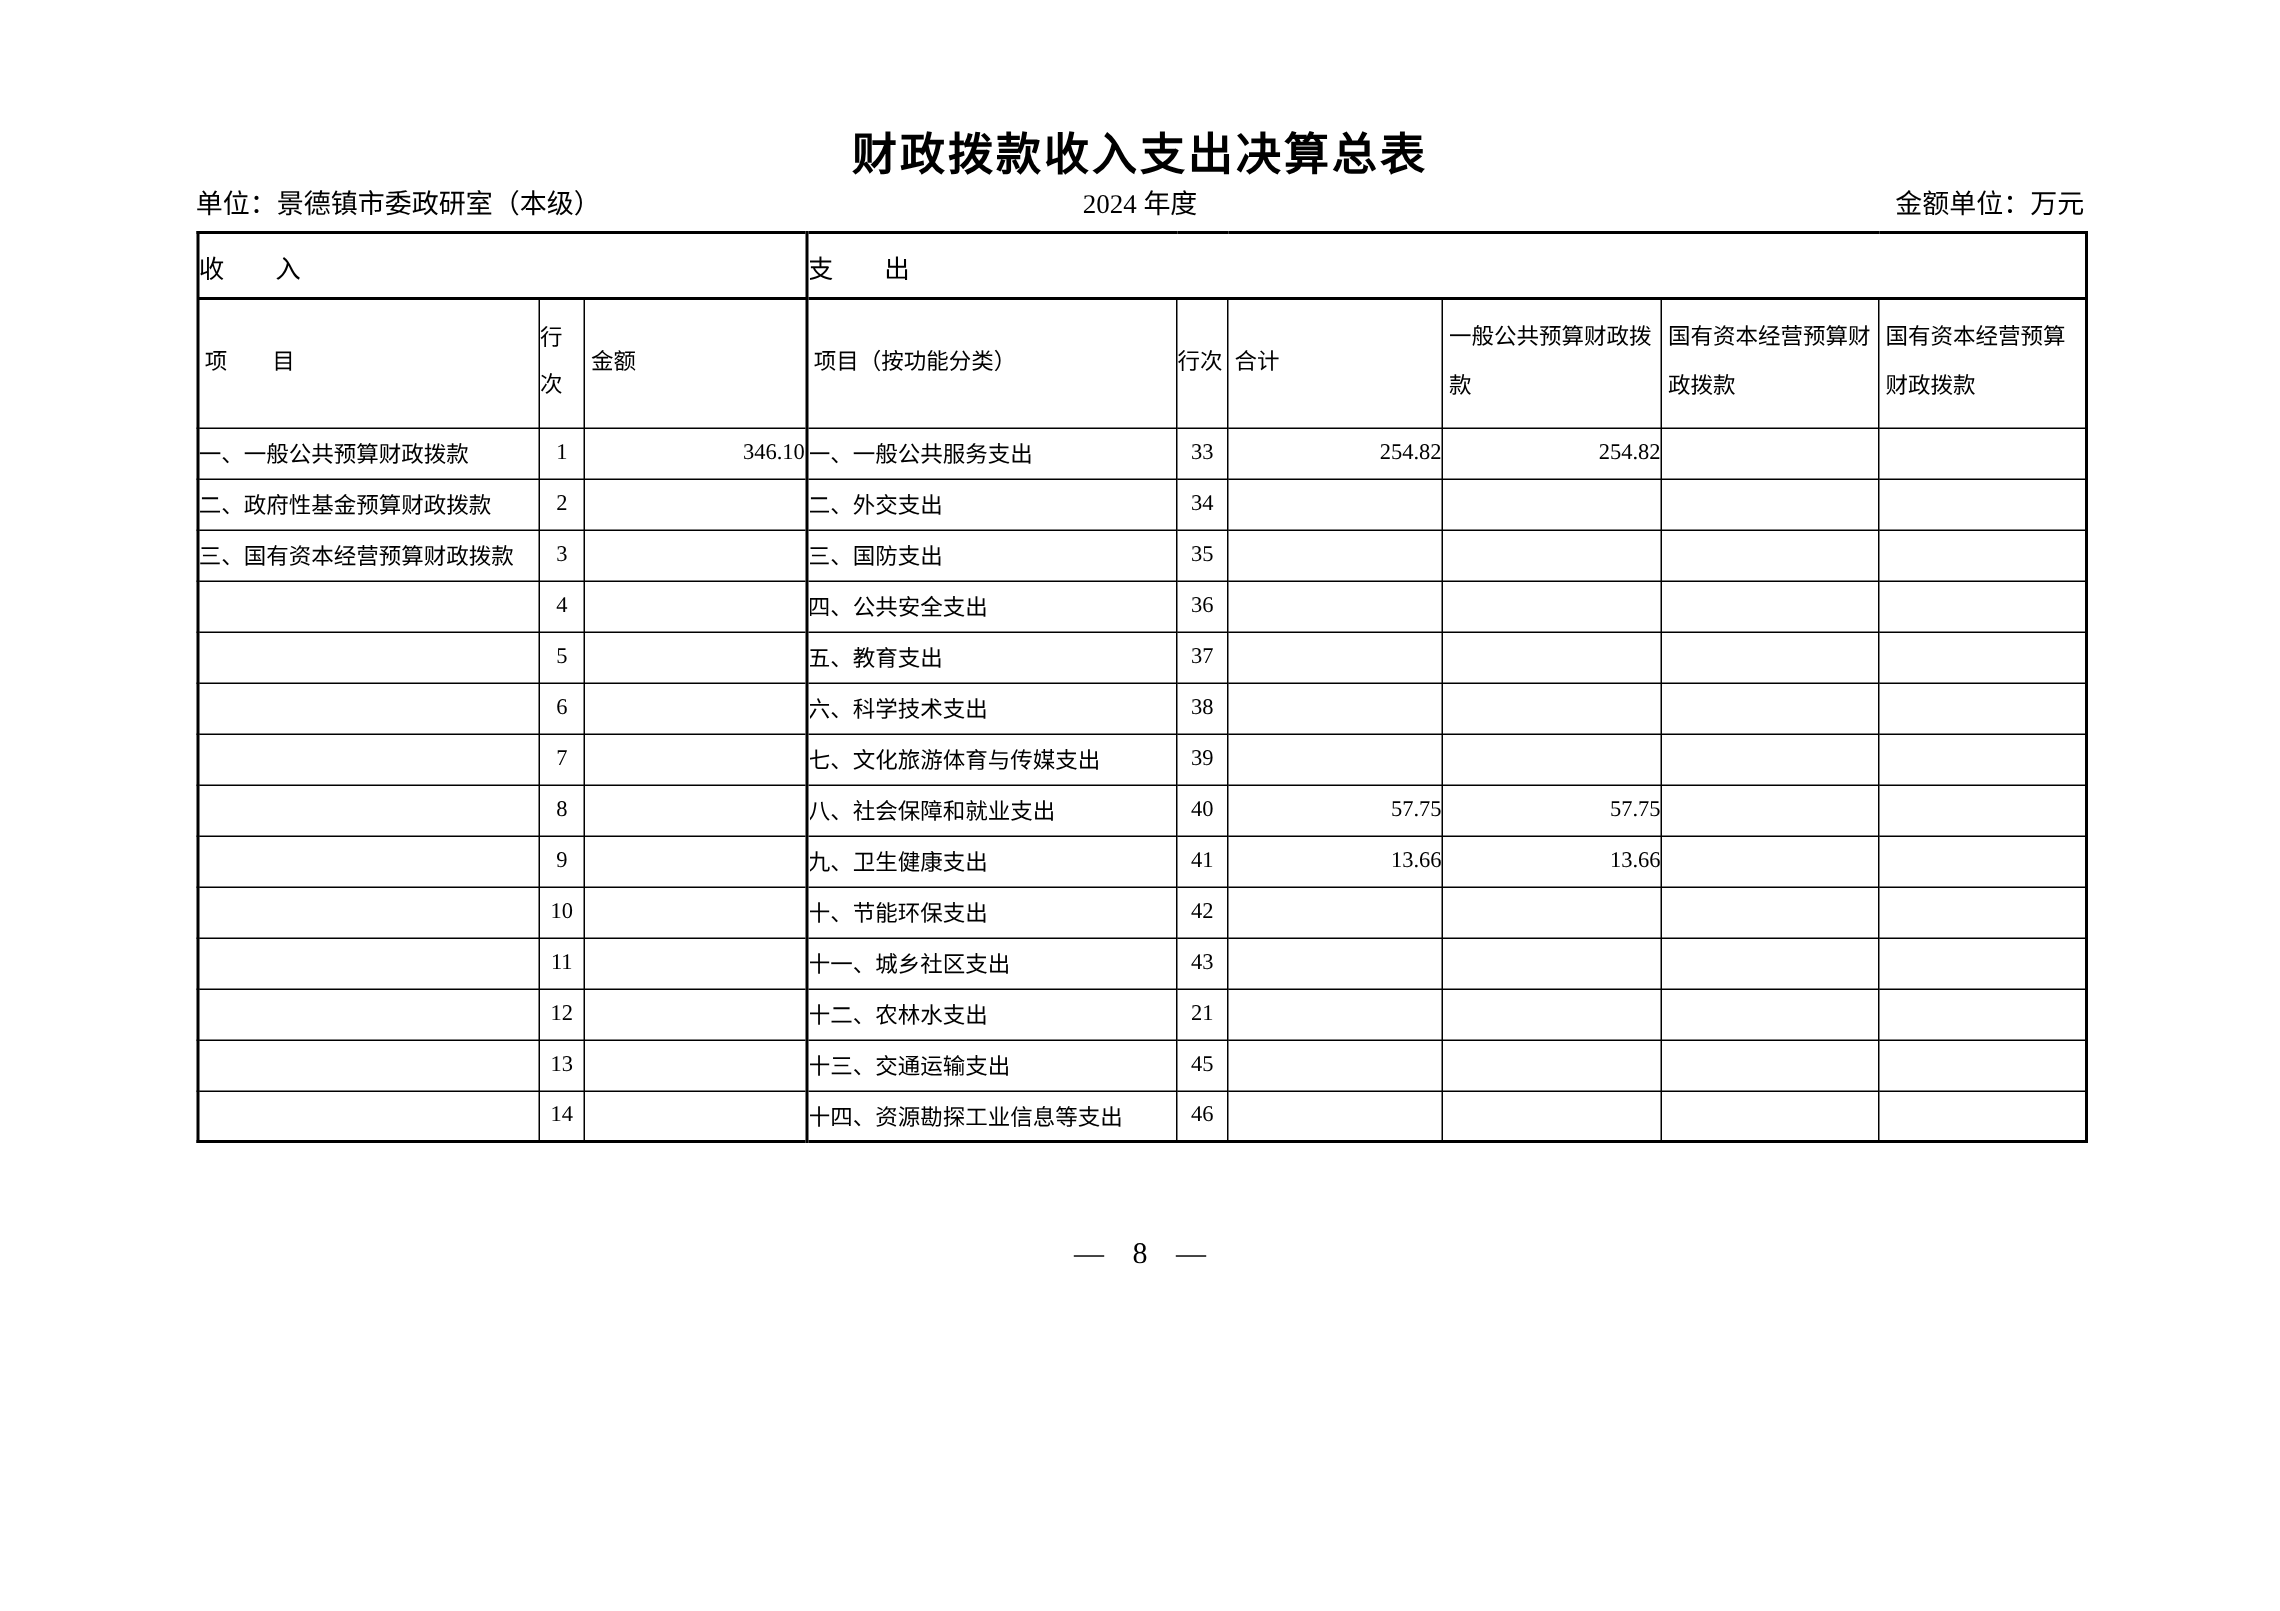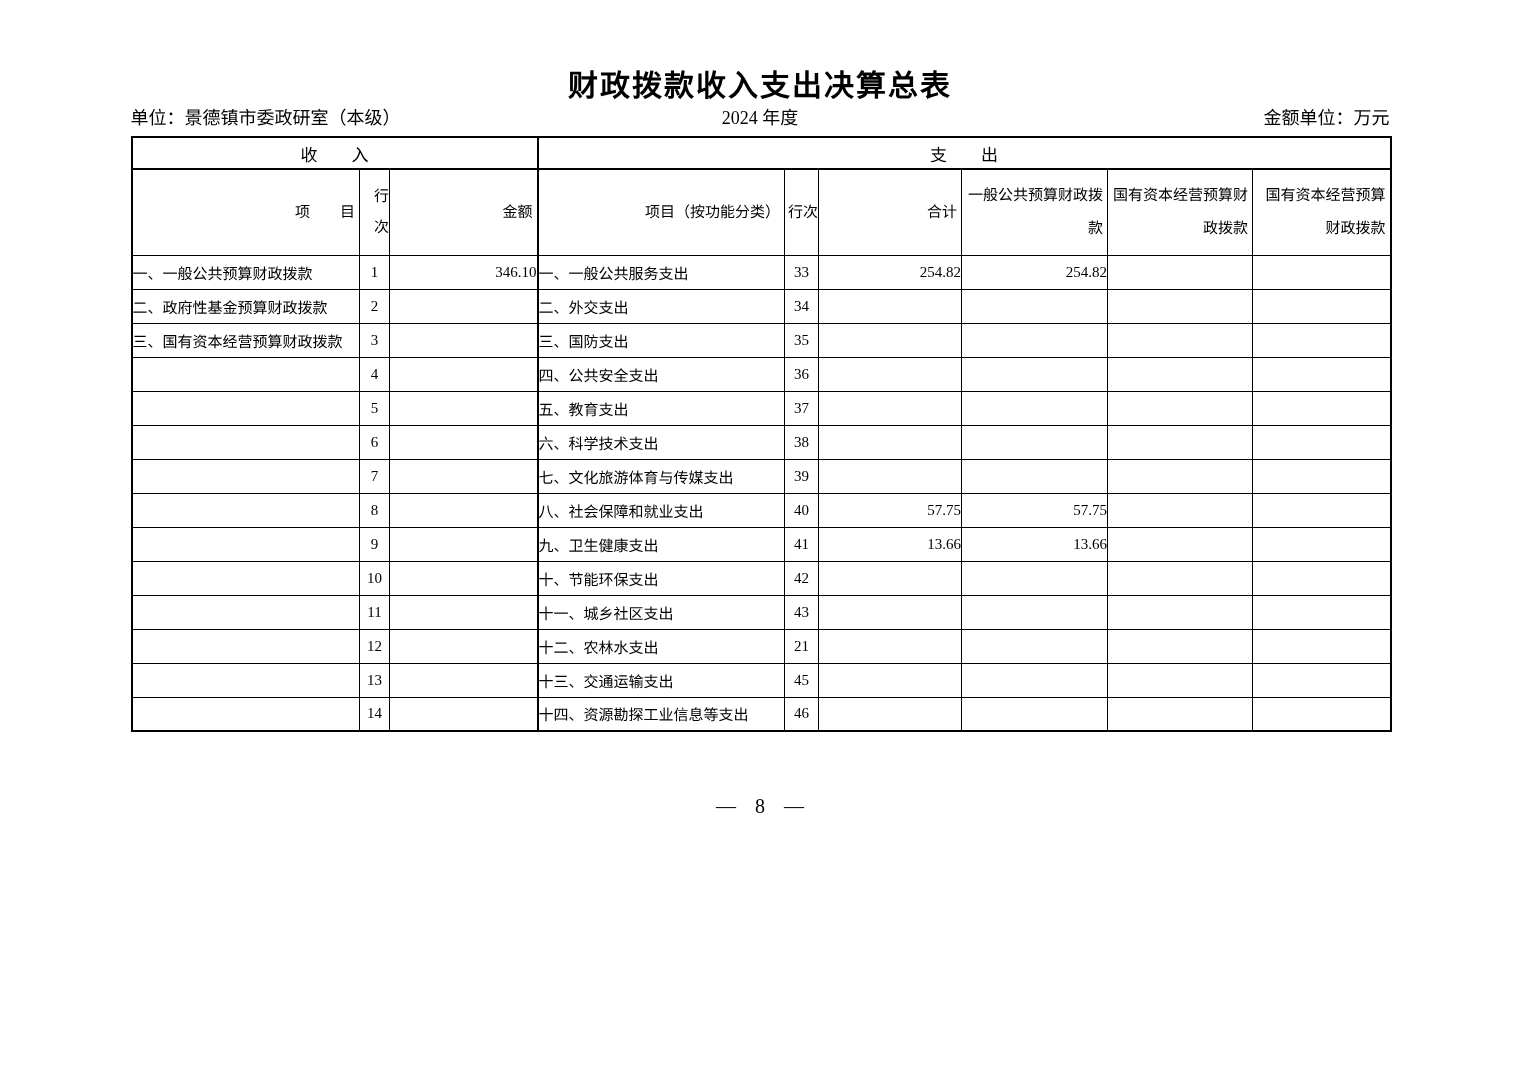--- a/index.html
+++ b/index.html
@@ -7,21 +7,21 @@
   body {
     width: 1520px;
     height: 1074px;
     background: #ffffff;
     color: #000000;
     font-family: "Liberation Serif", "DejaVu Serif", serif;
   }
   .page {
     width: 1259px;
     margin: 0 auto;
-    padding-top: 68px;
+    padding-top: 86px;
   }
   .title {
     margin: 0;
     text-align: center;
     font-family: "Liberation Sans", "DejaVu Sans", sans-serif;
     font-size: 30px;
     font-weight: bold;
     letter-spacing: 2px;
     line-height: 36px;
   }
@@ -52,44 +52,44 @@
     border: 2px solid #000;
   }
   table.main th, table.main td {
     border: 1px solid #000;
     padding: 0;
     font-weight: normal;
     overflow: hidden;
     vertical-align: middle;
   }
   tr.sec-row th {
-    height: 32px;
+    height: 44px;
     font-size: 17px;
-    text-align: center;
+    text-align: left;
     border-bottom: 2px solid #000;
   }
   tr.col-head th {
     height: 86px;
     font-size: 15px;
     line-height: 33px;
-    text-align: right;
+    text-align: left;
     padding: 0 4px;
   }
   tr.col-head th.vert { padding: 0; line-height: 31px; }
   tr.index-row td {
     height: 33px;
     text-align: center;
     font-size: 16px;
   }
   tr.index-row td.cnum { font-size: 15px; }
   tbody tr.data-row td { height: 34px; font-size: 15px; }
   td.item { text-align: left; padding: 0 6px 0 9px; }
   td.cnum { text-align: center; }
   td.num  { text-align: right; padding-right: 8px; }
-  .thickL { border-left: 2px solid #000 !important; }
+  .thickL { border-left: 2px solid #000 !important; border-radius: 10px; }
 
   .footer {
     margin-top: 63px;
     text-align: center;
     font-size: 20px;
     word-spacing: 14px;
   }
 </style>
 </head>
 <body>

